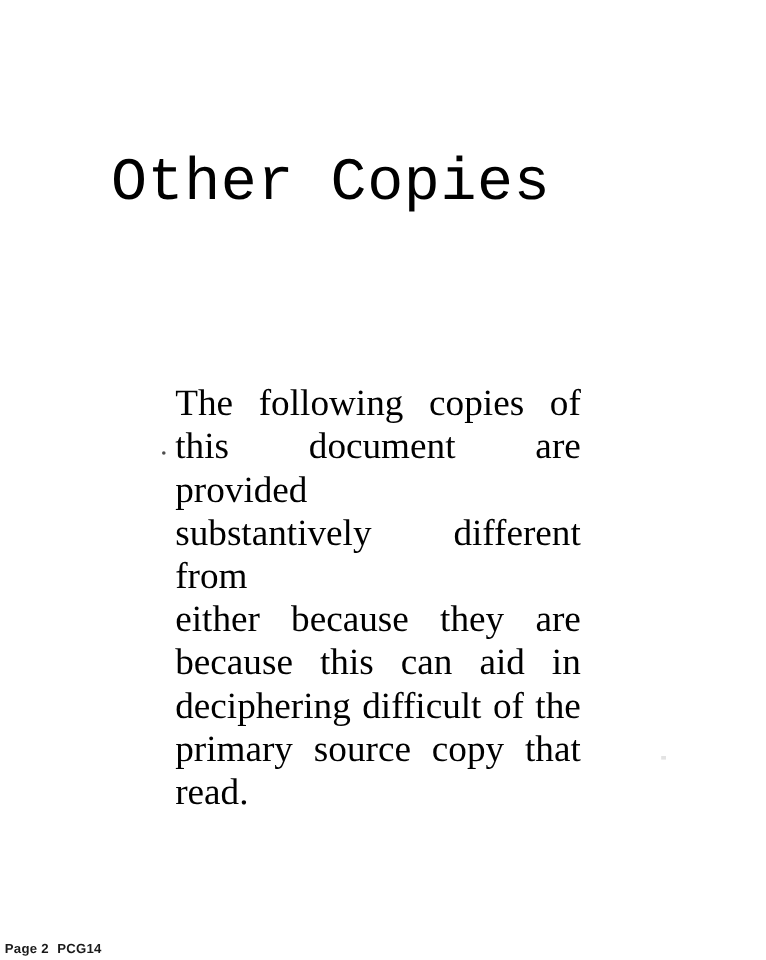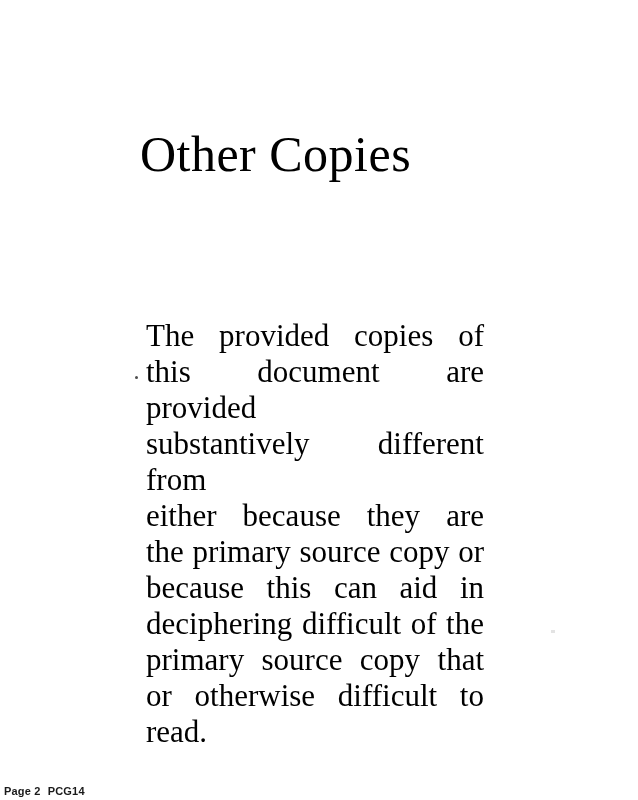--- a/index.html
+++ b/index.html
@@ -19,20 +19,21 @@
   .doc-title {
     position: absolute;
     top: 128px;
     left: 0;
     width: 551px;
     text-align: center;
     font-size: 50px;
     line-height: 52px;
     white-space: nowrap;
     letter-spacing: 0.5px;
+    font-family: Liberation Mono, monospace;
   }
   .paragraph {
     position: absolute;
     top: 318px;
     left: 146px;
     width: 338px;
     font-size: 31px;
     line-height: 36px;
   }
   .pline {
@@ -76,29 +77,27 @@
   }
 </style>
 </head>
 <body>
 
 <div class="page">
 
   <div class="doc-title">Other Copies</div>
 
   <div class="paragraph">
-    <div class="pline">The provided copies of</div>
+    <div class="pline">The following copies of</div>
     <div class="pline">this document are provided</div>
     <div class="pline">substantively different from</div>
     <div class="pline">either because they are</div>
-    <div class="pline">the primary source copy or</div>
     <div class="pline">because this can aid in</div>
     <div class="pline">deciphering difficult of the</div>
     <div class="pline">primary source copy that</div>
-    <div class="pline">or otherwise difficult to</div>
     <div class="pline last">read.</div>
   </div>
 
   <div class="artifact-a"></div>
   <div class="artifact-b"></div>
 
   <div class="footer">
     <span>Page 2</span><span class="code">PCG14</span>
   </div>
 

